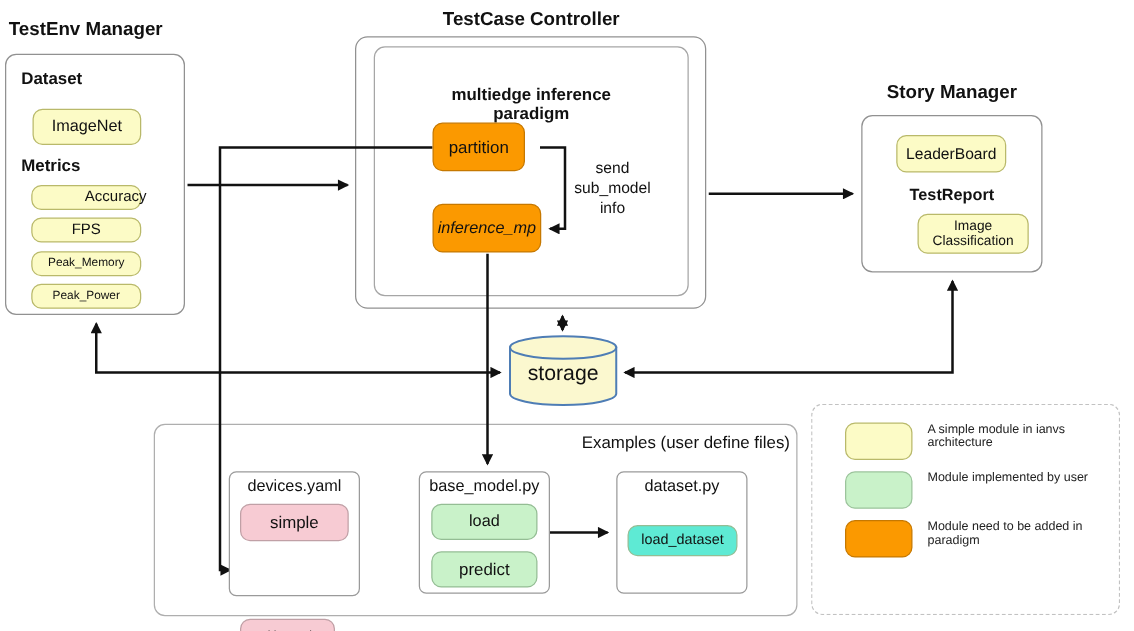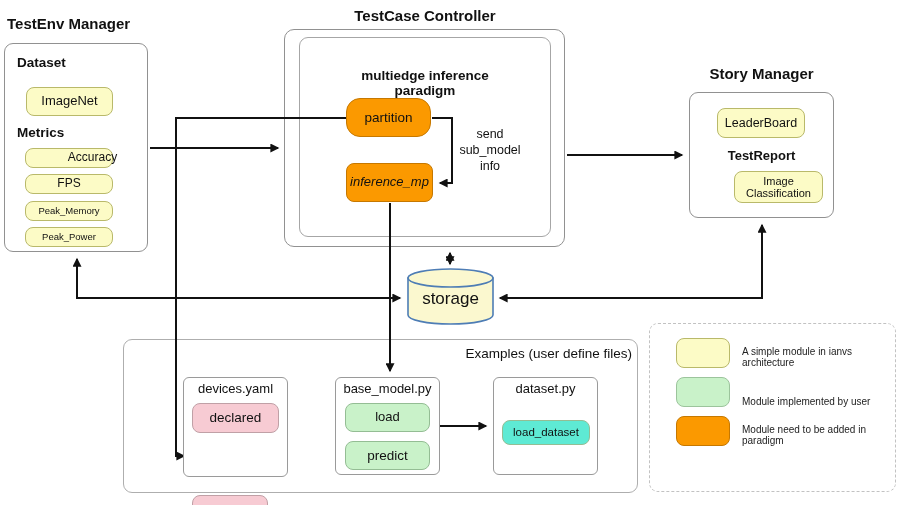--- a/index.html
+++ b/index.html
@@ -18,21 +18,21 @@
     border:1.3px solid #9a9a9a;border-radius:6px;background:#ffffff;z-index:6;
   }
   .node{
     border-radius:8px;z-index:10;line-height:1.12;
   }
   .n-yellow{border:1px solid #b9b96a;}
   .n-green{border:1px solid #94bd94;}
   .n-orange{border:1.5px solid #c67800;font-weight:400;}
   .n-pink{border:1px solid #c0a0a6;}
   #svg-overlay{position:absolute;left:0;top:0;z-index:5;pointer-events:none;}
-  .legend-row{display:flex;align-items:flex-end;z-index:8;padding-left:18px;}
+  .legend-row{display:flex;align-items:flex-start;z-index:8;padding-left:18px;}
   .legend-swatch{width:54px;height:30px;border-radius:8px;flex:0 0 54px;box-sizing:border-box;}
   .sw-yellow{border:1px solid #b9b96a;}
   .sw-green{border:1px solid #9cc49c;}
   .sw-orange{border:1px solid #c67800;}
   .legend-label{margin-left:12px;font-size:10px;color:#222;}
   .edge-label{font-size:12.5px;line-height:16px;text-align:center;z-index:8;}
 </style>
 </head>
 <body>
 
@@ -70,42 +70,42 @@
   <div class="abs heading" style="left:17px;top:125px;">Metrics</div>
   <div class="abs node n-yellow ctr" style="left: 25px; top: 148px; width: 88px; height: 20px; font-size: 12px; background: rgb(252, 251, 198); padding-left: 47px;">Accuracy</div>
   <div class="abs node n-yellow ctr" style="left: 25px; top: 174px; width: 88px; height: 20px; font-size: 12px; background: rgb(252, 251, 198);">FPS</div>
   <div class="abs node n-yellow ctr" style="left: 25px; top: 201px; width: 88px; height: 20px; font-size: 9.5px; background: rgb(252, 251, 198);">Peak_Memory</div>
   <div class="abs node n-yellow ctr" style="left: 25px; top: 227px; width: 88px; height: 20px; font-size: 9.5px; background: rgb(252, 251, 198);">Peak_Power</div>
 
   <div class="abs title" style="left:284px;top:7px;width:282px;text-align:center;">TestCase Controller</div>
   <div class="abs container-box" style="left:284px;top:29px;width:281px;height:218px;border-radius:10px;"></div>
   <div class="abs container-box" style="left:299px;top:37px;width:252px;height:200px;border:1.2px solid #a6a6a6;"></div>
   <div class="abs heading" style="left:330px;top:48px;width:190px;text-align:center;line-height:15px;margin-top:20px;">multiedge inference paradigm</div>
-  <div class="abs node n-orange ctr" style="left: 346px; top: 98px; width: 85px; height: 39px; font-size: 13.5px; background: rgb(251, 153, 0); border-radius: 14px;">partition</div>
+  <div class="abs node n-orange ctr" style="left: 346px; top: 98px; width: 74px; height: 39px; font-size: 13.5px; background: rgb(251, 153, 0);">partition</div>
   <div class="abs node n-orange ctr" style="left: 346px; top: 163px; width: 87px; height: 39px; font-size: 13px; background: rgb(251, 153, 0); font-style: italic;">inference_mp</div>
   <div class="abs edge-label" style="left:452px;top:126px;width:76px;">
     <div>send</div>
     <div>sub_model</div>
     <div>info</div>
   </div>
 
   <div class="abs title" style="left:689px;top:65px;width:145px;text-align:center;">Story Manager</div>
   <div class="abs container-box" style="left:689px;top:92px;width:145px;height:126px;"></div>
   <div class="abs node n-yellow ctr" style="left: 717px; top: 108px; width: 88px; height: 30px; font-size: 12.5px; background: rgb(252, 251, 198);">LeaderBoard</div>
   <div class="abs" style="left:689px;top:148px;width:145px;text-align:center;font-weight:bold;font-size:13px;z-index:8;">TestReport</div>
   <div class="abs node n-yellow ctr" style="left: 716px; top: 171px; width: 89px; height: 32px; font-size: 11px; line-height: 12.5px; background: rgb(252, 251, 198); margin-left: 18px;">Image Classification</div>
 
   <div class="abs ctr" style="left:408px;top:284px;width:85px;height:30px;font-size:17px;z-index:8;">storage</div>
 
   <div class="abs container-box" style="left:123px;top:339px;width:515px;height:154px;border-color:#aeaeae;"></div>
   <div class="abs" style="left:420px;top:346px;width:212px;text-align:right;font-size:13.5px;z-index:8;">Examples (user define files)</div>
 
   <div class="abs file-box" style="left:183px;top:377px;width:105px;height:100px;"></div>
   <div class="abs" style="left:183px;top:381px;width:105px;text-align:center;font-size:13px;z-index:8;">devices.yaml</div>
-  <div class="abs node n-pink ctr" style="left: 192px; top: 403px; width: 87px; height: 30px; font-size: 13.5px; background: rgb(247, 203, 211);">declared</div>
+  <div class="abs node n-pink ctr" style="left: 192px; top: 403px; width: 87px; height: 30px; font-size: 13.5px; background: rgb(247, 203, 211);">simple</div>
   <div class="abs node n-pink ctr" style="left: 192px; top: 462px; width: 76px; height: 29px; font-size: 9.5px; background: rgb(247, 203, 211); margin-top: 33px;">partition_points</div>
 
   <div class="abs file-box" style="left:335px;top:377px;width:105px;height:98px;"></div>
   <div class="abs" style="left:335px;top:381px;width:105px;text-align:center;font-size:13px;z-index:8;">base_model.py</div>
   <div class="abs node n-green ctr" style="left: 345px; top: 403px; width: 85px; height: 29px; font-size: 13px; background: rgb(201, 242, 201);">load</div>
   <div class="abs node n-green ctr" style="left: 345px; top: 441px; width: 85px; height: 29px; font-size: 13.5px; background: rgb(201, 242, 201);">predict</div>
 
   <div class="abs file-box" style="left:493px;top:377px;width:105px;height:98px;"></div>
   <div class="abs" style="left:493px;top:381px;width:105px;text-align:center;font-size:13px;z-index:8;">dataset.py</div>
   <div class="abs node n-green ctr" style="left: 502px; top: 420px; width: 88px; height: 25px; font-size: 11.5px; background: #5eead4;">load_dataset</div>

